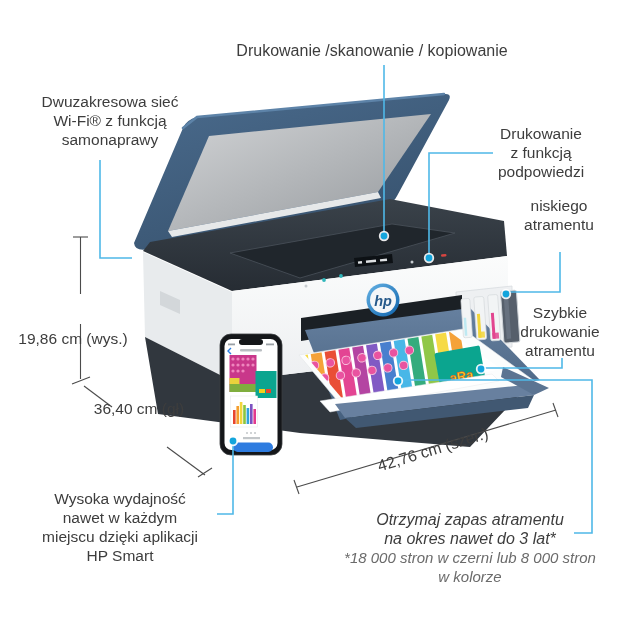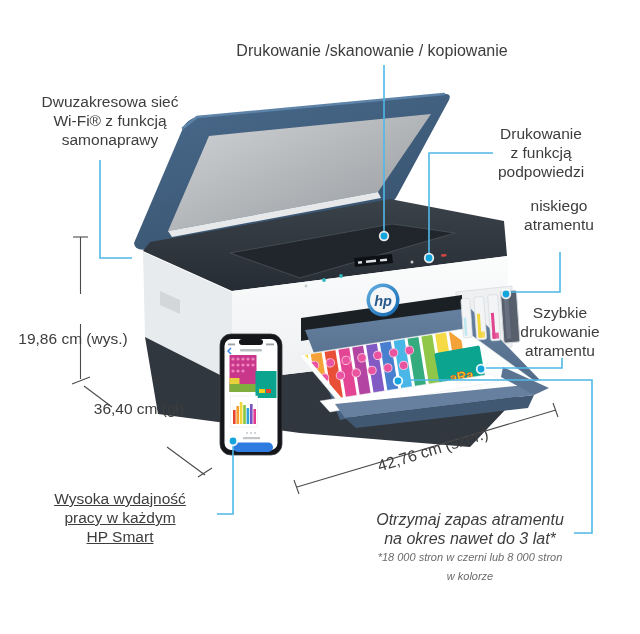--- a/index.html
+++ b/index.html
@@ -11,21 +11,21 @@
   .ann{
     position:absolute;text-align:center;transform:translateX(-50%);
     font-size:15.5px;line-height:19px;white-space:nowrap;color:#3d3d3d;
   }
   .ann span{display:block;}
   .ann.big{font-size:16px;}
   .rot{
     position:absolute;transform:translate(-50%,-50%) rotate(-17deg);
     font-size:16px;white-space:nowrap;color:#3d3d3d;
   }
-  .foot{font-size:11px;line-height:13px;color:#6b6b6b;margin-top:3px;}
+  .foot{font-size:15px;line-height:13px;color:#6b6b6b;margin-top:3px;}
 </style>
 </head>
 <body>
 
 <div class="canvas">
 
   <svg class="layer" width="640" height="634" viewBox="0 0 640 634">
     <defs>
       <linearGradient id="gGlass" x1="0" y1="0" x2="1" y2="1">
         <stop offset="0" stop-color="#d2d4d6"></stop>
@@ -298,23 +298,24 @@
   </div>
 
   <div class="ann" style="left:139px;top:399px;">
     <span>36,40 cm (gł)</span>
   </div>
 
   <div class="rot" style="left:433px;top:450px;">
     <span>42,76 cm (szer.)</span>
   </div>
 
-  <div class="ann" style="left:120px;top:489px;text-decoration:underline;">
+  <div class="ann" style="left:120px;top:489px;">
     <span>Wysoka wydajność</span>
-    <span>pracy w każdym</span>
+    <span>nawet w każdym</span>
+    <span>miejscu dzięki aplikacji</span>
     <span>HP Smart</span>
   </div>
 
   <div class="ann big" style="left:470px;top:510px;font-style:italic;">
     <span>Otrzymaj zapas atramentu</span>
     <span>na okres nawet do 3 lat*</span>
     <span class="foot">*18 000 stron w czerni lub 8 000 stron</span>
     <span class="foot" style="margin-top:6px;">w kolorze</span>
   </div>
 

